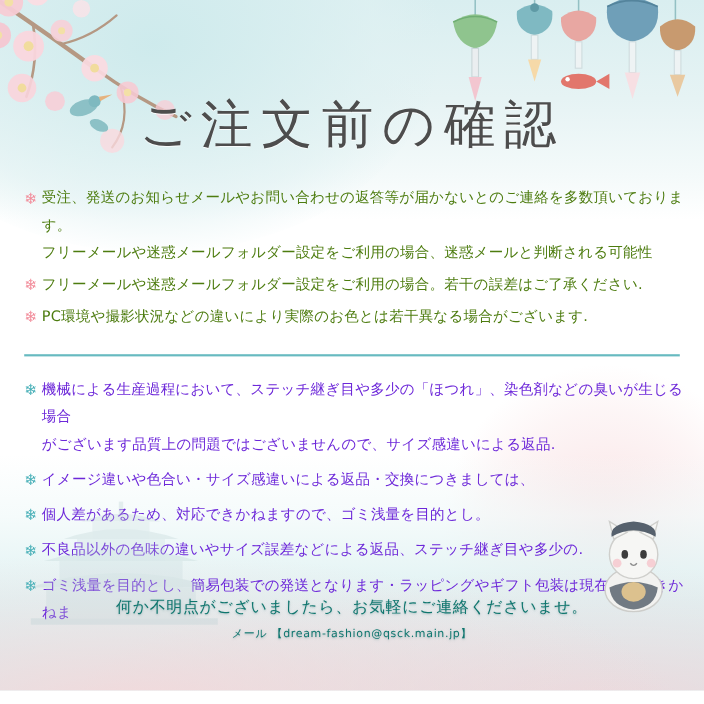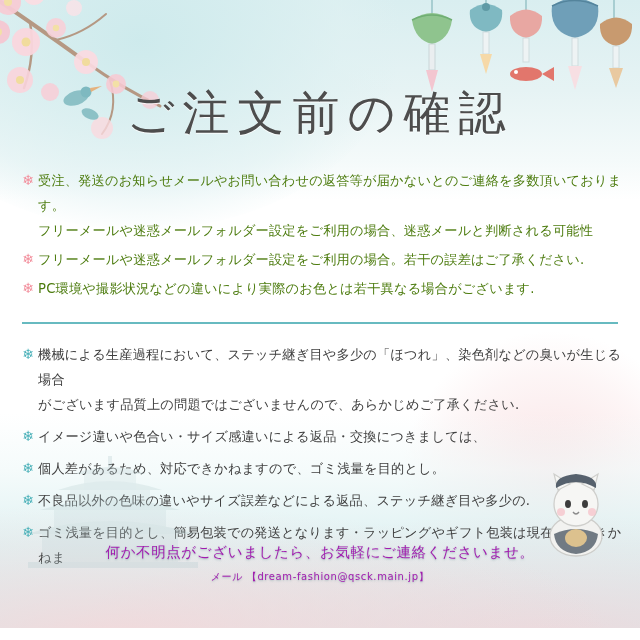--- a/index.html
+++ b/index.html
@@ -114,33 +114,33 @@
   .item-text {
     flex: 1 1 auto;
     font-family: "DejaVu Sans", sans-serif;
     font-size: 13.2px;
     line-height: 25px;
     color: #4a4a4a;
     letter-spacing: 0.2px;
   }
   .item-text .ln { display: block; }
   .item.upper .item-text { color: #4d7c0f; }
-  .item.lower .item-text { color: #404040; }
+  .item.lower .item-text { color: #6d28d9; }
   .section-upper .item { margin-bottom: 4px; }
   .section-lower .item { margin-bottom: 7px; }
 
   
   .footer {
     position: absolute;
     left: 0;
     top: 540px;
     width: 640px;
     text-align: center;
     font-family: "DejaVu Sans", sans-serif;
-    color: #a21caf;
+    color: #0f766e;
     text-shadow: 0 1px 2px rgba(110,150,155,0.55);
   }
   .footer-line1 {
     font-size: 14.5px;
     letter-spacing: 0.6px;
     line-height: 24px;
   }
   .footer-line2 {
     font-size: 10px;
     letter-spacing: 0.6px;
@@ -291,21 +291,21 @@
   </div>
 
   <div class="divider"></div>
 
   <div class="section section-lower">
 
     <div class="item lower">
       <span class="bullet teal">❄</span>
       <span class="item-text">
         <span class="ln">機械による生産過程において、ステッチ継ぎ目や多少の「ほつれ」、染色剤などの臭いが生じる場合</span>
-        <span class="ln">がございます品質上の問題ではございませんので、あらかじめご了承ください.</span>
+        <span class="ln">がございます品質上の問題ではございませんので、サイズ感違いによる返品.</span>
       </span>
     </div>
 
     <div class="item lower">
       <span class="bullet teal">❄</span>
       <span class="item-text">
         <span class="ln">イメージ違いや色合い・サイズ感違いによる返品・交換につきましては、</span>
       </span>
     </div>
 

